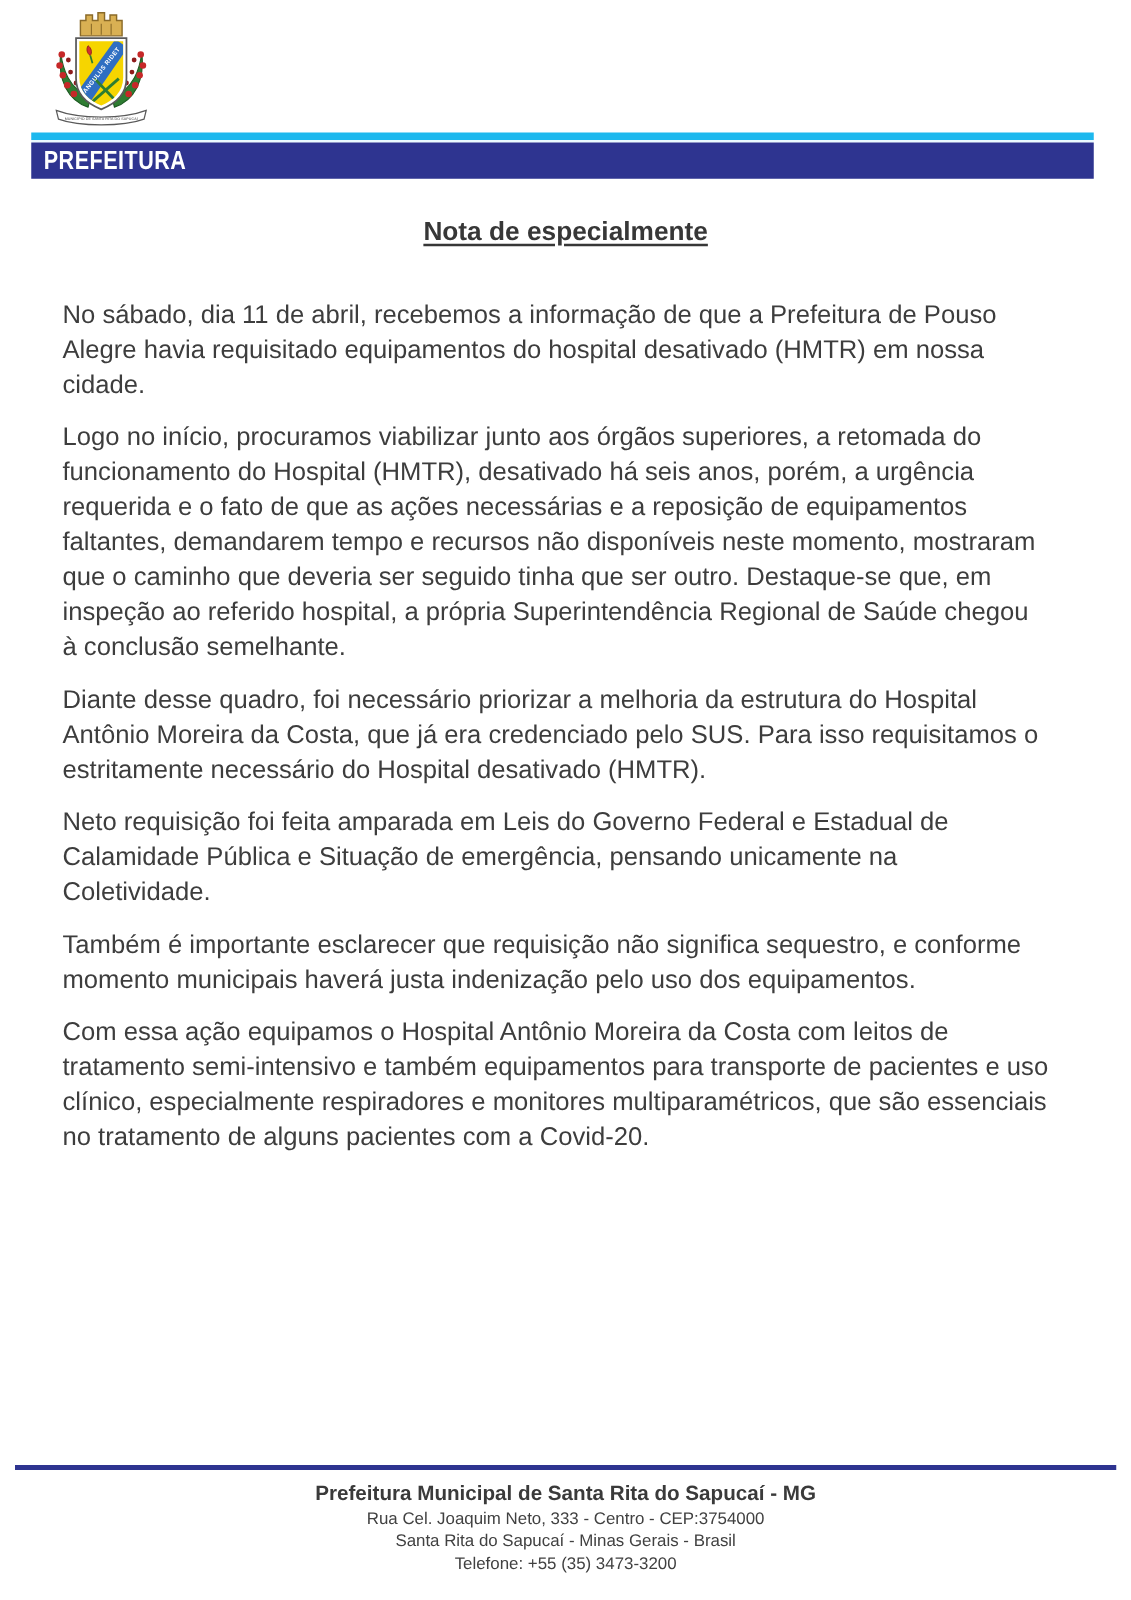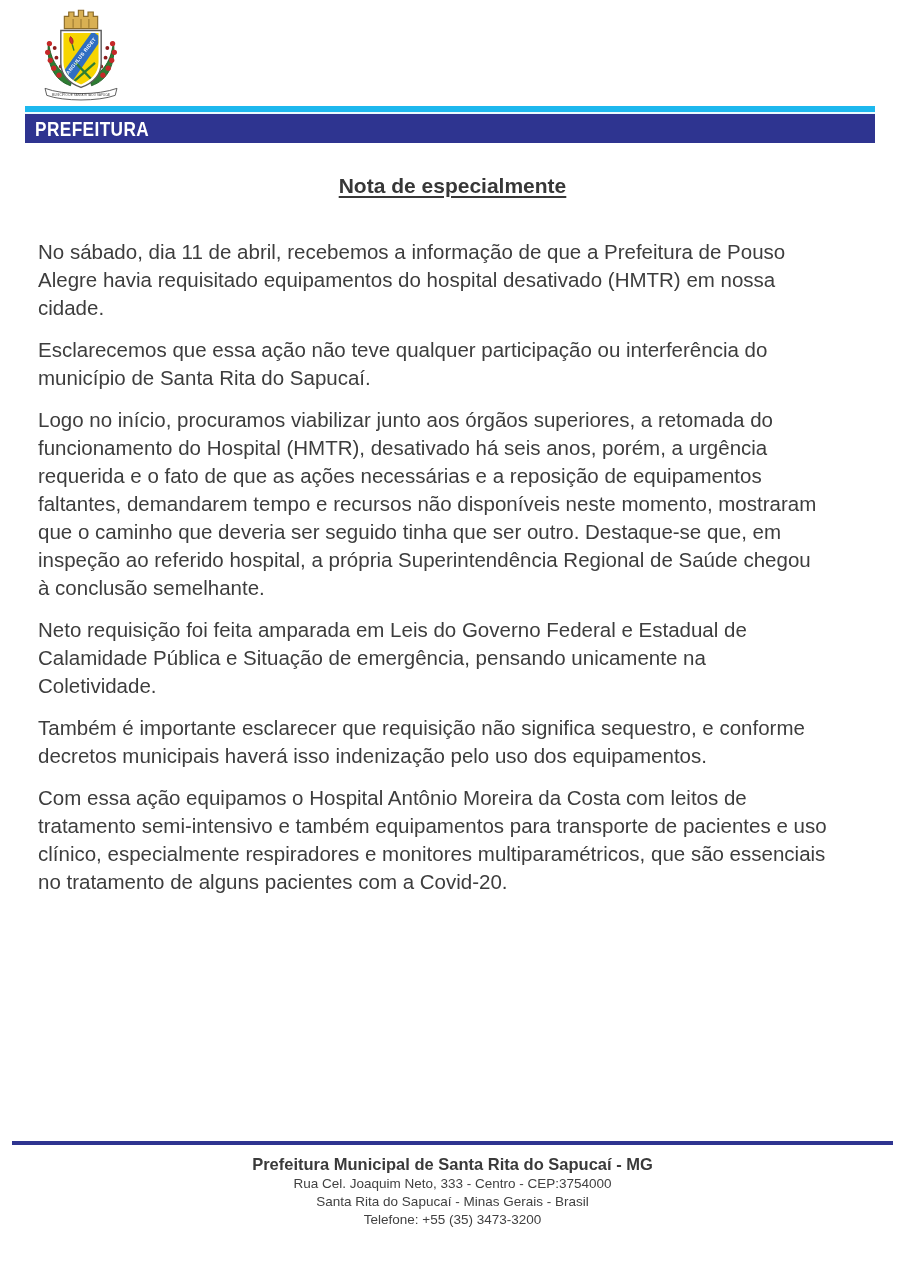--- a/index.html
+++ b/index.html
@@ -24,25 +24,25 @@
   }
   .bar-right{color:#fff;font-weight:bold;font-size:22px;white-space:nowrap;}
   
   .doc-title{
     position:absolute;left:0;right:0;top:174px;text-align:center;
     font-size:21px;font-weight:bold;color:#373737;
     text-decoration:underline;text-underline-offset:3px;
   }
   .body-text{position:absolute;left:38px;top:238px;width:835px;}
   .body-text p{
-    margin:0 0 14px 0;font-size:20.5px;line-height:28px;
+    margin:0 0 14px 12px;font-size:20.5px;line-height:28px;
     white-space:pre-line;color:#3d3d3d;
   }
   
-  .footer{position:absolute;left:12px;right:12px;top:1141px;text-align:center;}
+  .footer{position:absolute;left:12px;right:12px;top:1172px;text-align:center;}
   .footer .rule{height:4px;background:var(--rule,#2e3490);margin-bottom:8px;}
   .footer .org{font-size:16.5px;font-weight:bold;color:#3a3a3a;line-height:22px;}
   .footer .line{font-size:13.5px;color:#414141;line-height:18px;}
 </style>
 </head>
 <body style="--cyan: #1db8ee; --navy: #2e3490; --rule: #2e3490; --ink: #3c3c3c;">
 
 <svg class="crest" viewBox="0 0 100 114" aria-hidden="true">
 
   <g>
@@ -106,34 +106,35 @@
     <span class="bar-left">PREFEITURA</span>
   </div>
 </div>
 
 <div class="doc-title">Nota de especialmente</div>
 
 <div class="body-text">
     <p>No sábado, dia 11 de abril, recebemos a informação de que a Prefeitura de Pouso
 Alegre havia requisitado equipamentos do hospital desativado (HMTR) em nossa
 cidade.</p>
-    <p>Esclarecemos que essa ação não teve qualquer participação ou interferência do
-município de Santa Rita do Sapucaí.</p>
     <p>Logo no início, procuramos viabilizar junto aos órgãos superiores, a retomada do
 funcionamento do Hospital (HMTR), desativado há seis anos, porém, a urgência
 requerida e o fato de que as ações necessárias e a reposição de equipamentos
 faltantes, demandarem tempo e recursos não disponíveis neste momento, mostraram
 que o caminho que deveria ser seguido tinha que ser outro. Destaque-se que, em
 inspeção ao referido hospital, a própria Superintendência Regional de Saúde chegou
 à conclusão semelhante.</p>
+    <p>Diante desse quadro, foi necessário priorizar a melhoria da estrutura do Hospital
+Antônio Moreira da Costa, que já era credenciado pelo SUS. Para isso requisitamos o
+estritamente necessário do Hospital desativado (HMTR).</p>
     <p>Neto requisição foi feita amparada em Leis do Governo Federal e Estadual de
 Calamidade Pública e Situação de emergência, pensando unicamente na
 Coletividade.</p>
     <p>Também é importante esclarecer que requisição não significa sequestro, e conforme
-decretos municipais haverá isso indenização pelo uso dos equipamentos.</p>
+momento municipais haverá justa indenização pelo uso dos equipamentos.</p>
     <p>Com essa ação equipamos o Hospital Antônio Moreira da Costa com leitos de
 tratamento semi-intensivo e também equipamentos para transporte de pacientes e uso
 clínico, especialmente respiradores e monitores multiparamétricos, que são essenciais
 no tratamento de alguns pacientes com a Covid-20.</p>
   </div>
 
 <div class="footer">
   <div class="rule"></div>
   <div class="org">Prefeitura Municipal de Santa Rita do Sapucaí - MG</div>
   <div class="line">Rua Cel. Joaquim Neto, 333 - Centro - CEP:3754000</div>

